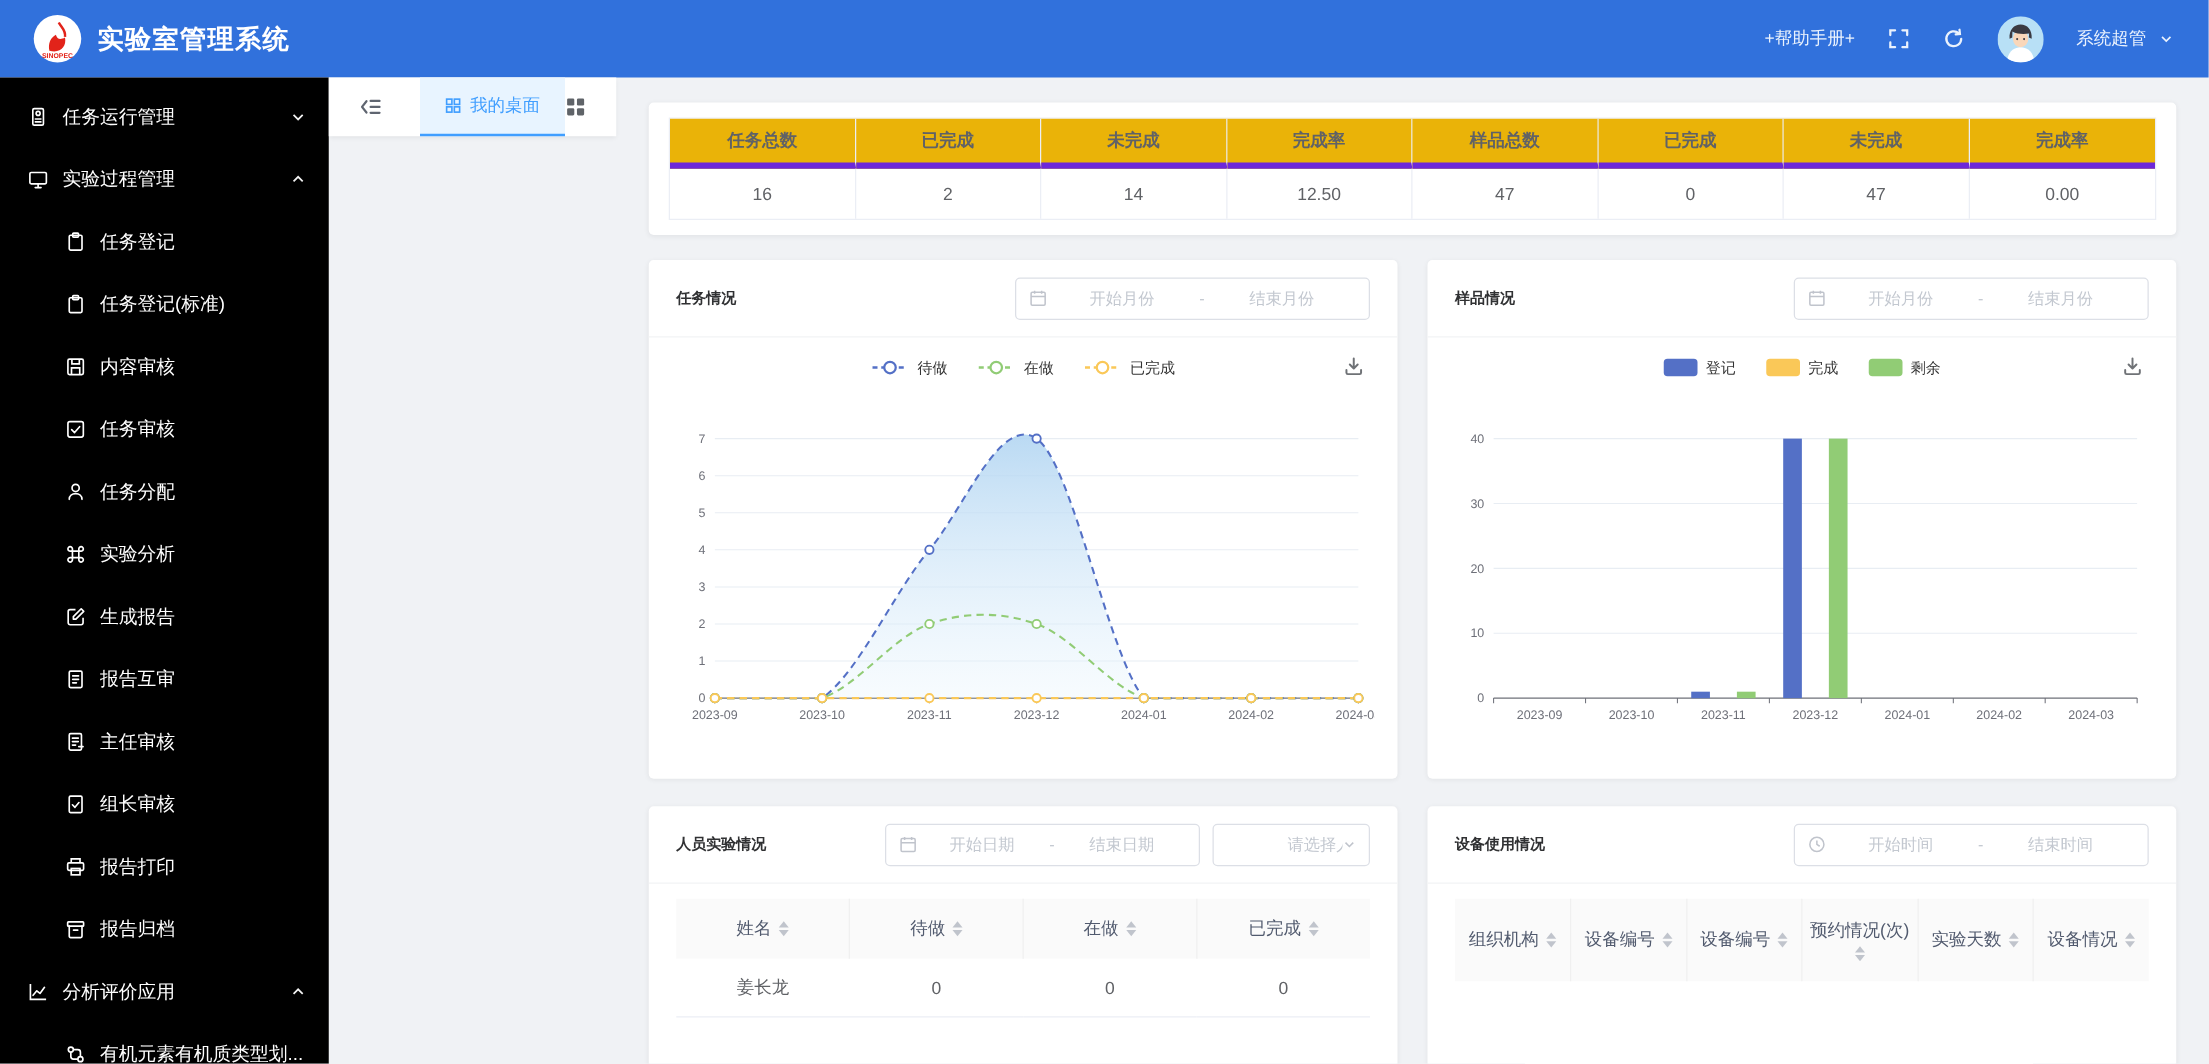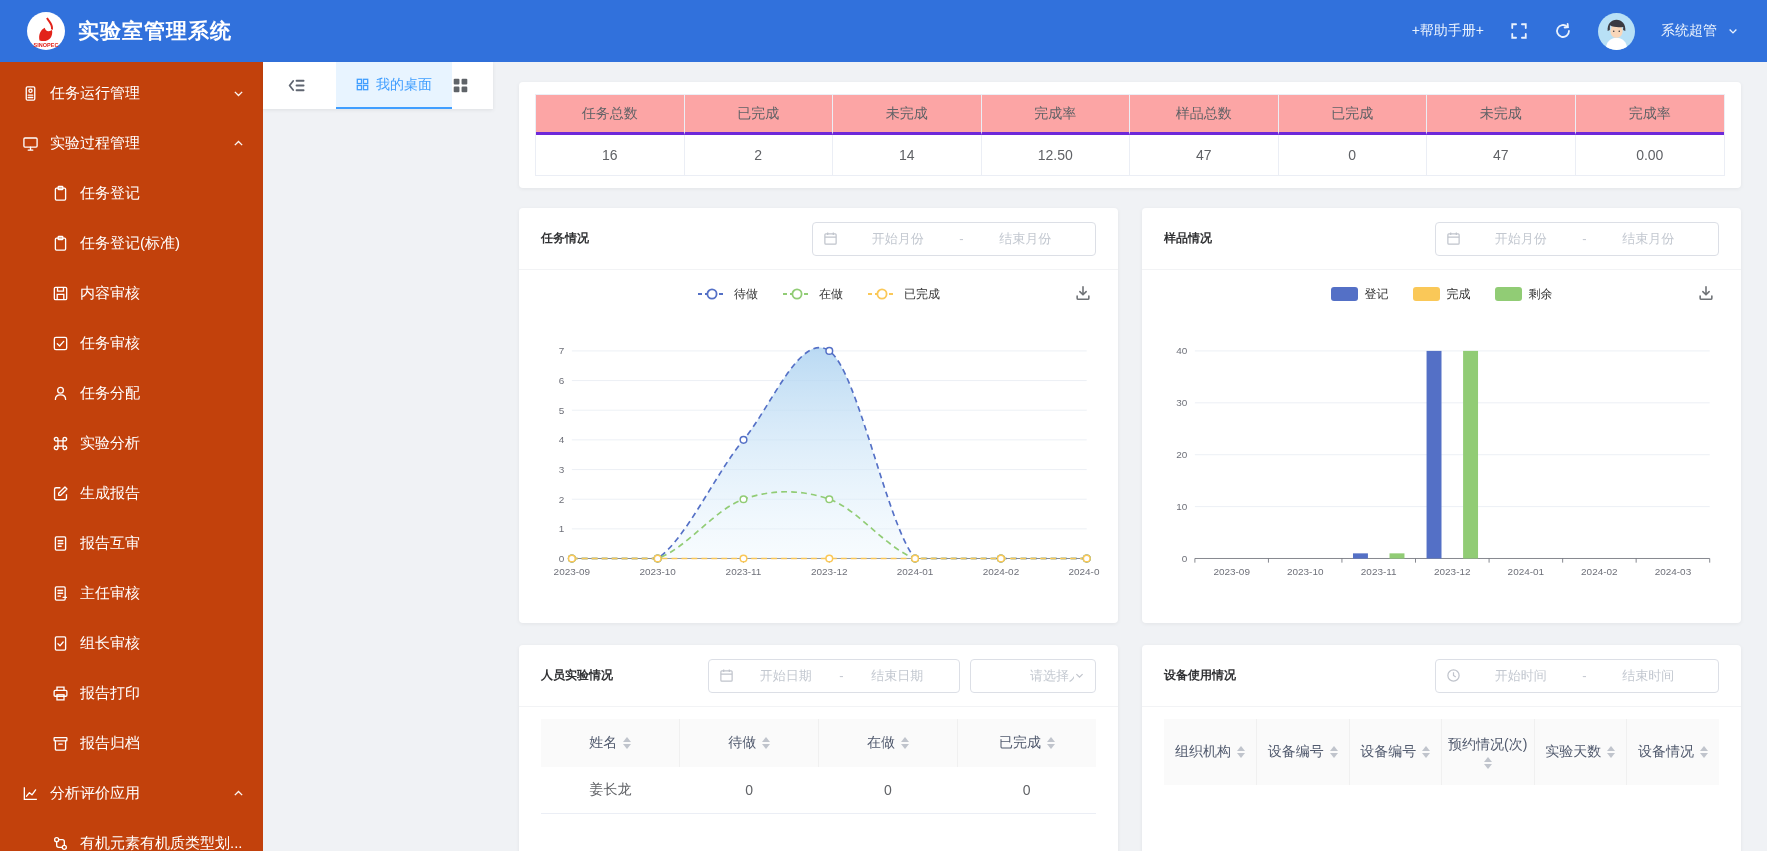--- a/index.html
+++ b/index.html
@@ -24,21 +24,21 @@
   .hd-icon svg { width:100%; height:100%; }
   .user-box { display:flex; align-items:center; gap:10px; cursor:pointer; }
   .user-name { font-size:14px; }
   .user-box .chev { width:12px; height:12px; display:inline-flex; }
 
   
   .body-row { flex:1; display:flex; min-height:0; }
 
   
   .sidebar {
-    width:263px; background:#c2410c; flex-shrink:0; overflow:hidden;
+    width:263px; background:#000000; flex-shrink:0; overflow:hidden;
     padding-top:6px;
   }
   .menu-item {
     height:50px; display:flex; align-items:center; gap:11px; color:#fff;
     font-size:15px; cursor:pointer; padding-right:18px; white-space:nowrap;
   }
   .menu-item.lvl1 { padding-left:22px; }
   .menu-item.lvl2 { padding-left:52px; }
   .mi-icon { width:17px; height:17px; flex-shrink:0; display:inline-flex; }
   .mi-icon svg { width:100%; height:100%; }
@@ -67,21 +67,21 @@
   .content { flex:1; overflow:hidden; padding:20px 26px; }
 
   
   .stats-card { background:#fff; border-radius:4px; box-shadow:0 1px 4px rgba(0,0,0,.06); padding:12px 16px; }
   .stats-grid { display:grid; grid-template-columns:repeat(8,1fr); border:1px solid #ebeef5; }
   .stat-cell {
     height:40px; display:flex; align-items:center; justify-content:center;
     font-size:14px; color:#606266; border-right:1px solid #ebeef5;
   }
   .stat-cell:nth-child(8n) { border-right:none; }
-  .stat-cell.head { background:#fca5a5; border-bottom:3px solid #6d28d9; }
+  .stat-cell.head { background:#eab308; border-bottom:5px solid #6d28d9;font-weight:bold; }
 
   
   .charts-row { display:flex; gap:24px; margin-top:20px; }
   .bottom-row { display:flex; gap:24px; margin-top:22px; }
   .card {
     background:#fff; border-radius:4px; box-shadow:0 1px 4px rgba(0,0,0,.06);
     flex:1; min-width:0;
   }
   .charts-row .card { height:415px; }
   .bottom-row .card { height:330px; overflow:hidden; }

